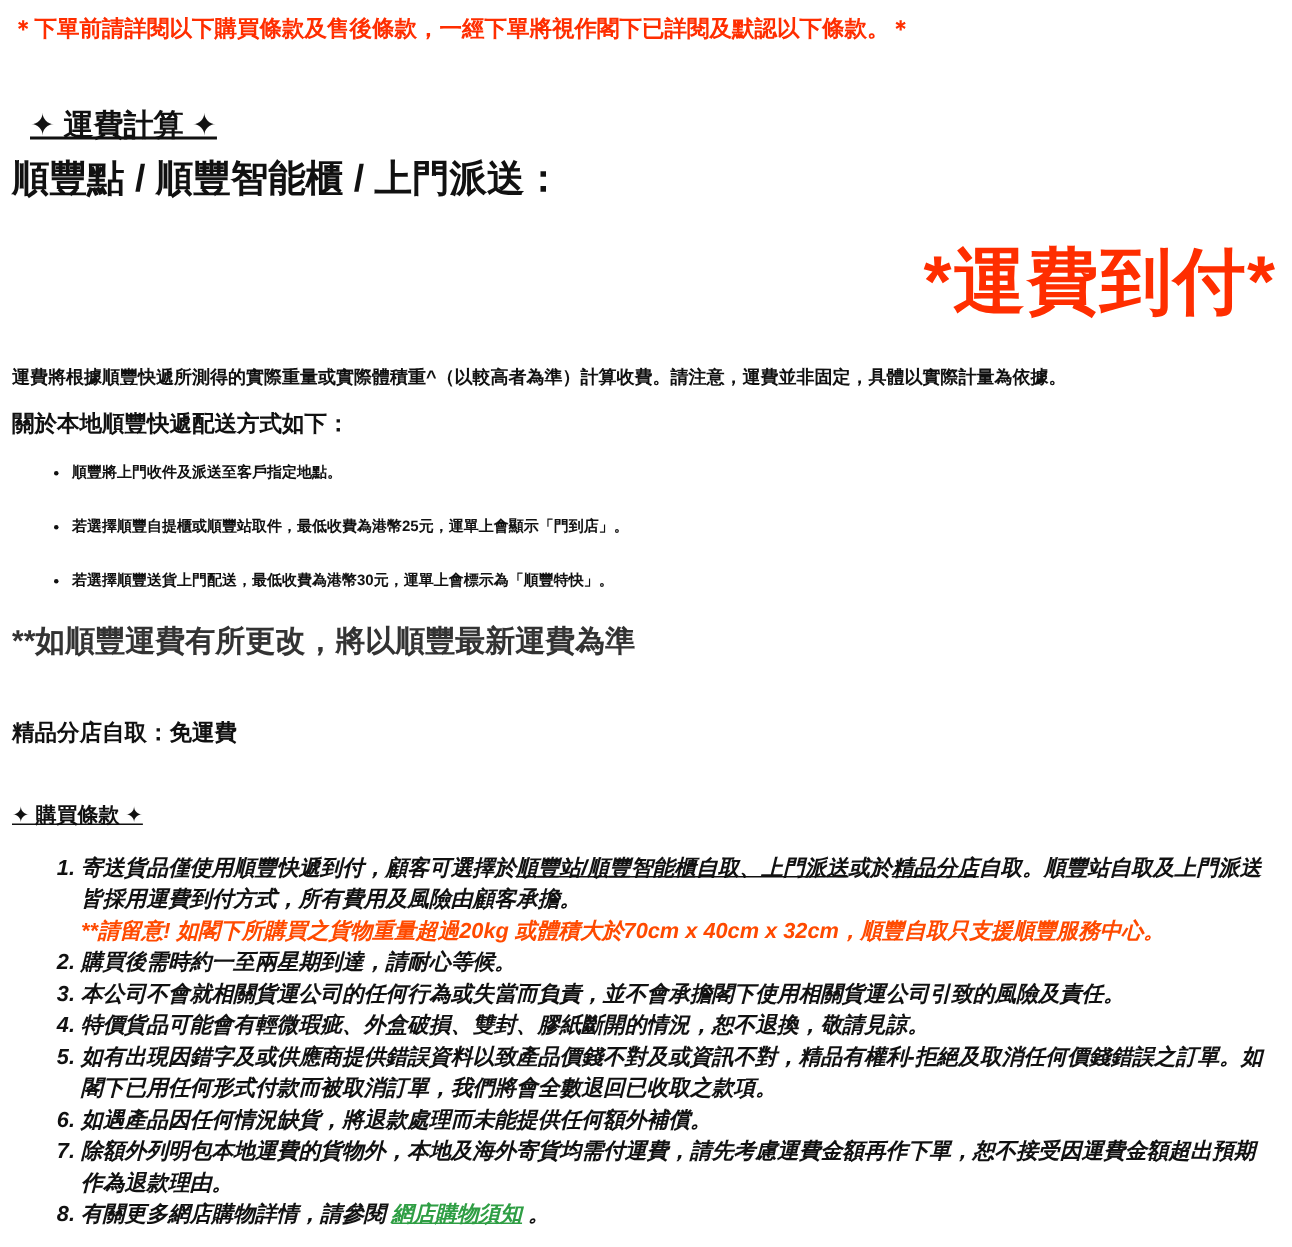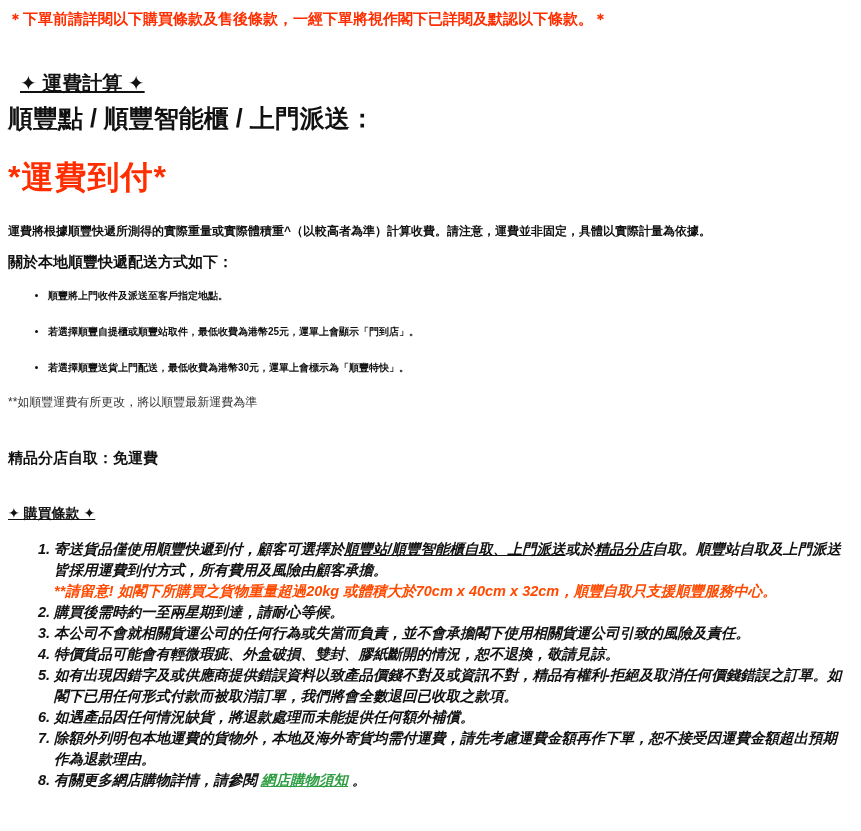--- a/index.html
+++ b/index.html
@@ -29,25 +29,26 @@
     font-weight:700;
     text-decoration:underline;
     margin:41px 12px 0;
   }
   .ship-sub{
     font-size:25px;
     font-weight:700;
     margin:5px 0 0;
   }
   .cod-banner{
-    font-size:32px;
+    font-size:48px;
     font-weight:700;
     color:var(--accent);
     margin:21px 0 0;
     letter-spacing:1px;
+    text-align:right;
   }
   .intro{
     font-size:12px;
     font-weight:700;
     line-height:25px;
     margin:19px 0 0;
   }
   .local-intro{
     font-size:15px;
     font-weight:700;
@@ -58,22 +59,22 @@
     padding-left:40px;
     list-style:disc;
     font-size:10px;
     font-weight:700;
   }
   .bullets li{
     margin:0 0 17px;
     line-height:19px;
   }
   .update-note{
-    font-size:12px;
-    font-weight:400;
+    font-size:20px;
+    font-weight:700;
     color:#333;
     margin:13px 0 0;
   }
   .pickup{
     font-size:15px;
     font-weight:700;
     margin:38px 0 0;
   }
   .terms-head{
     font-size:14px;

